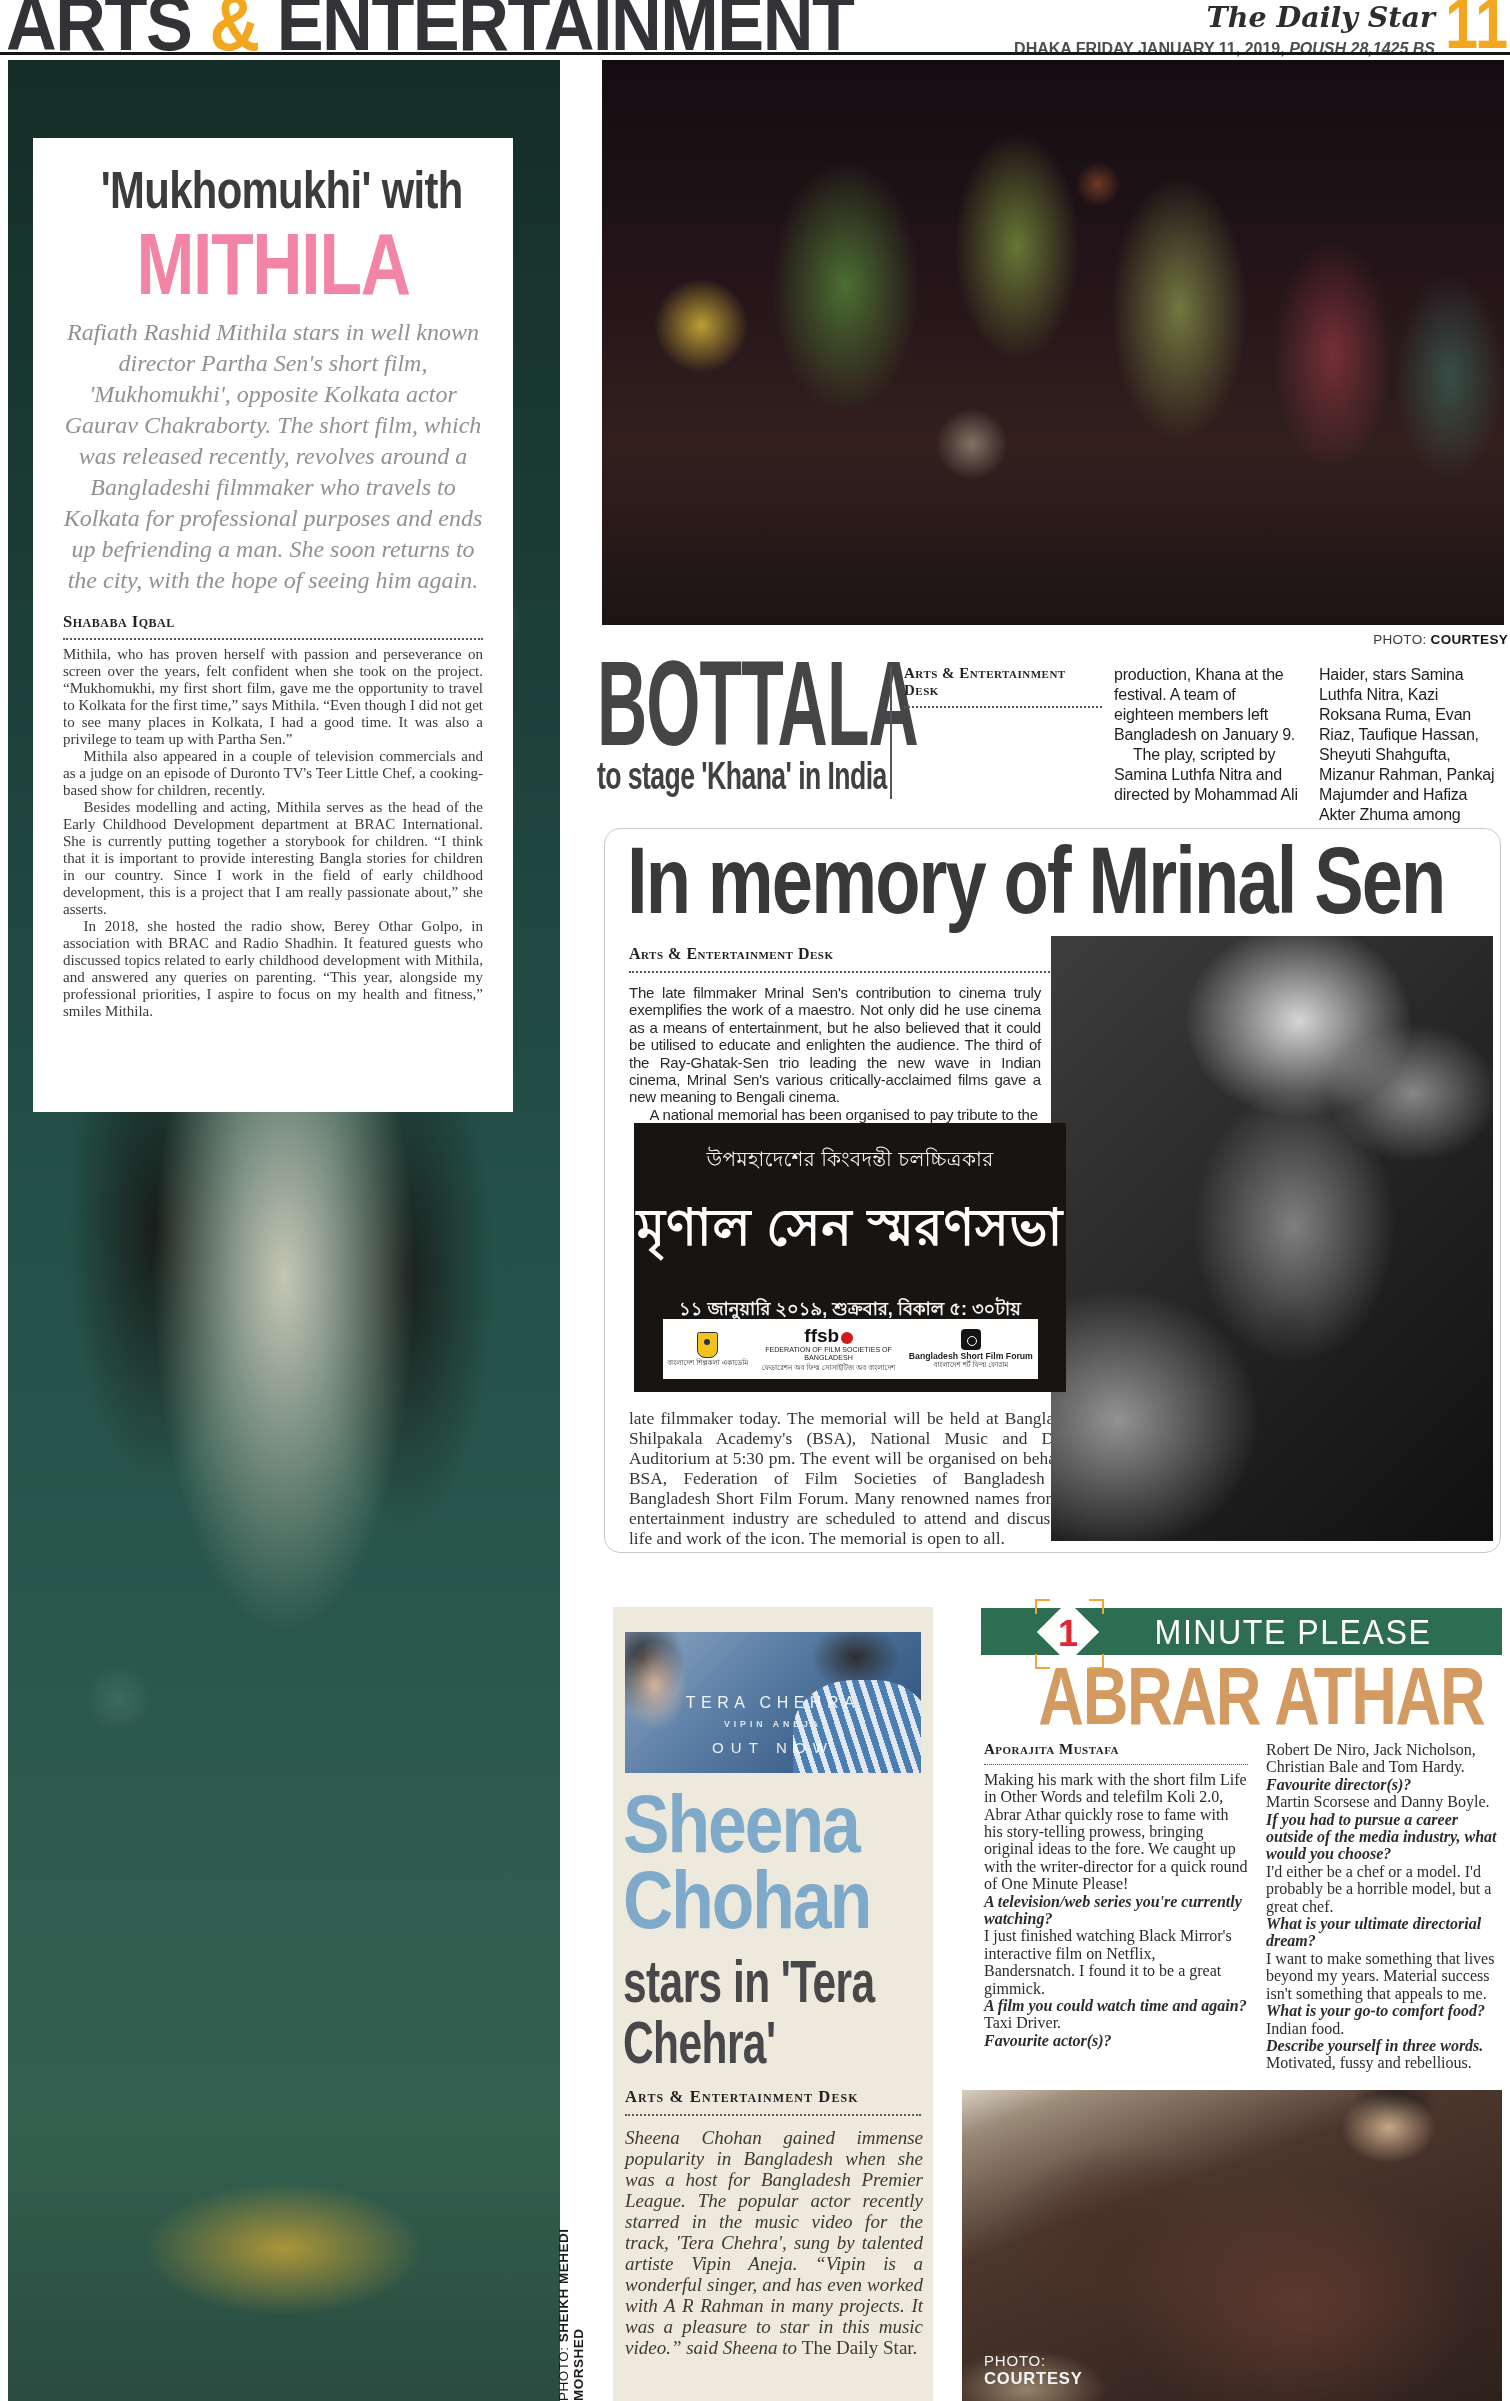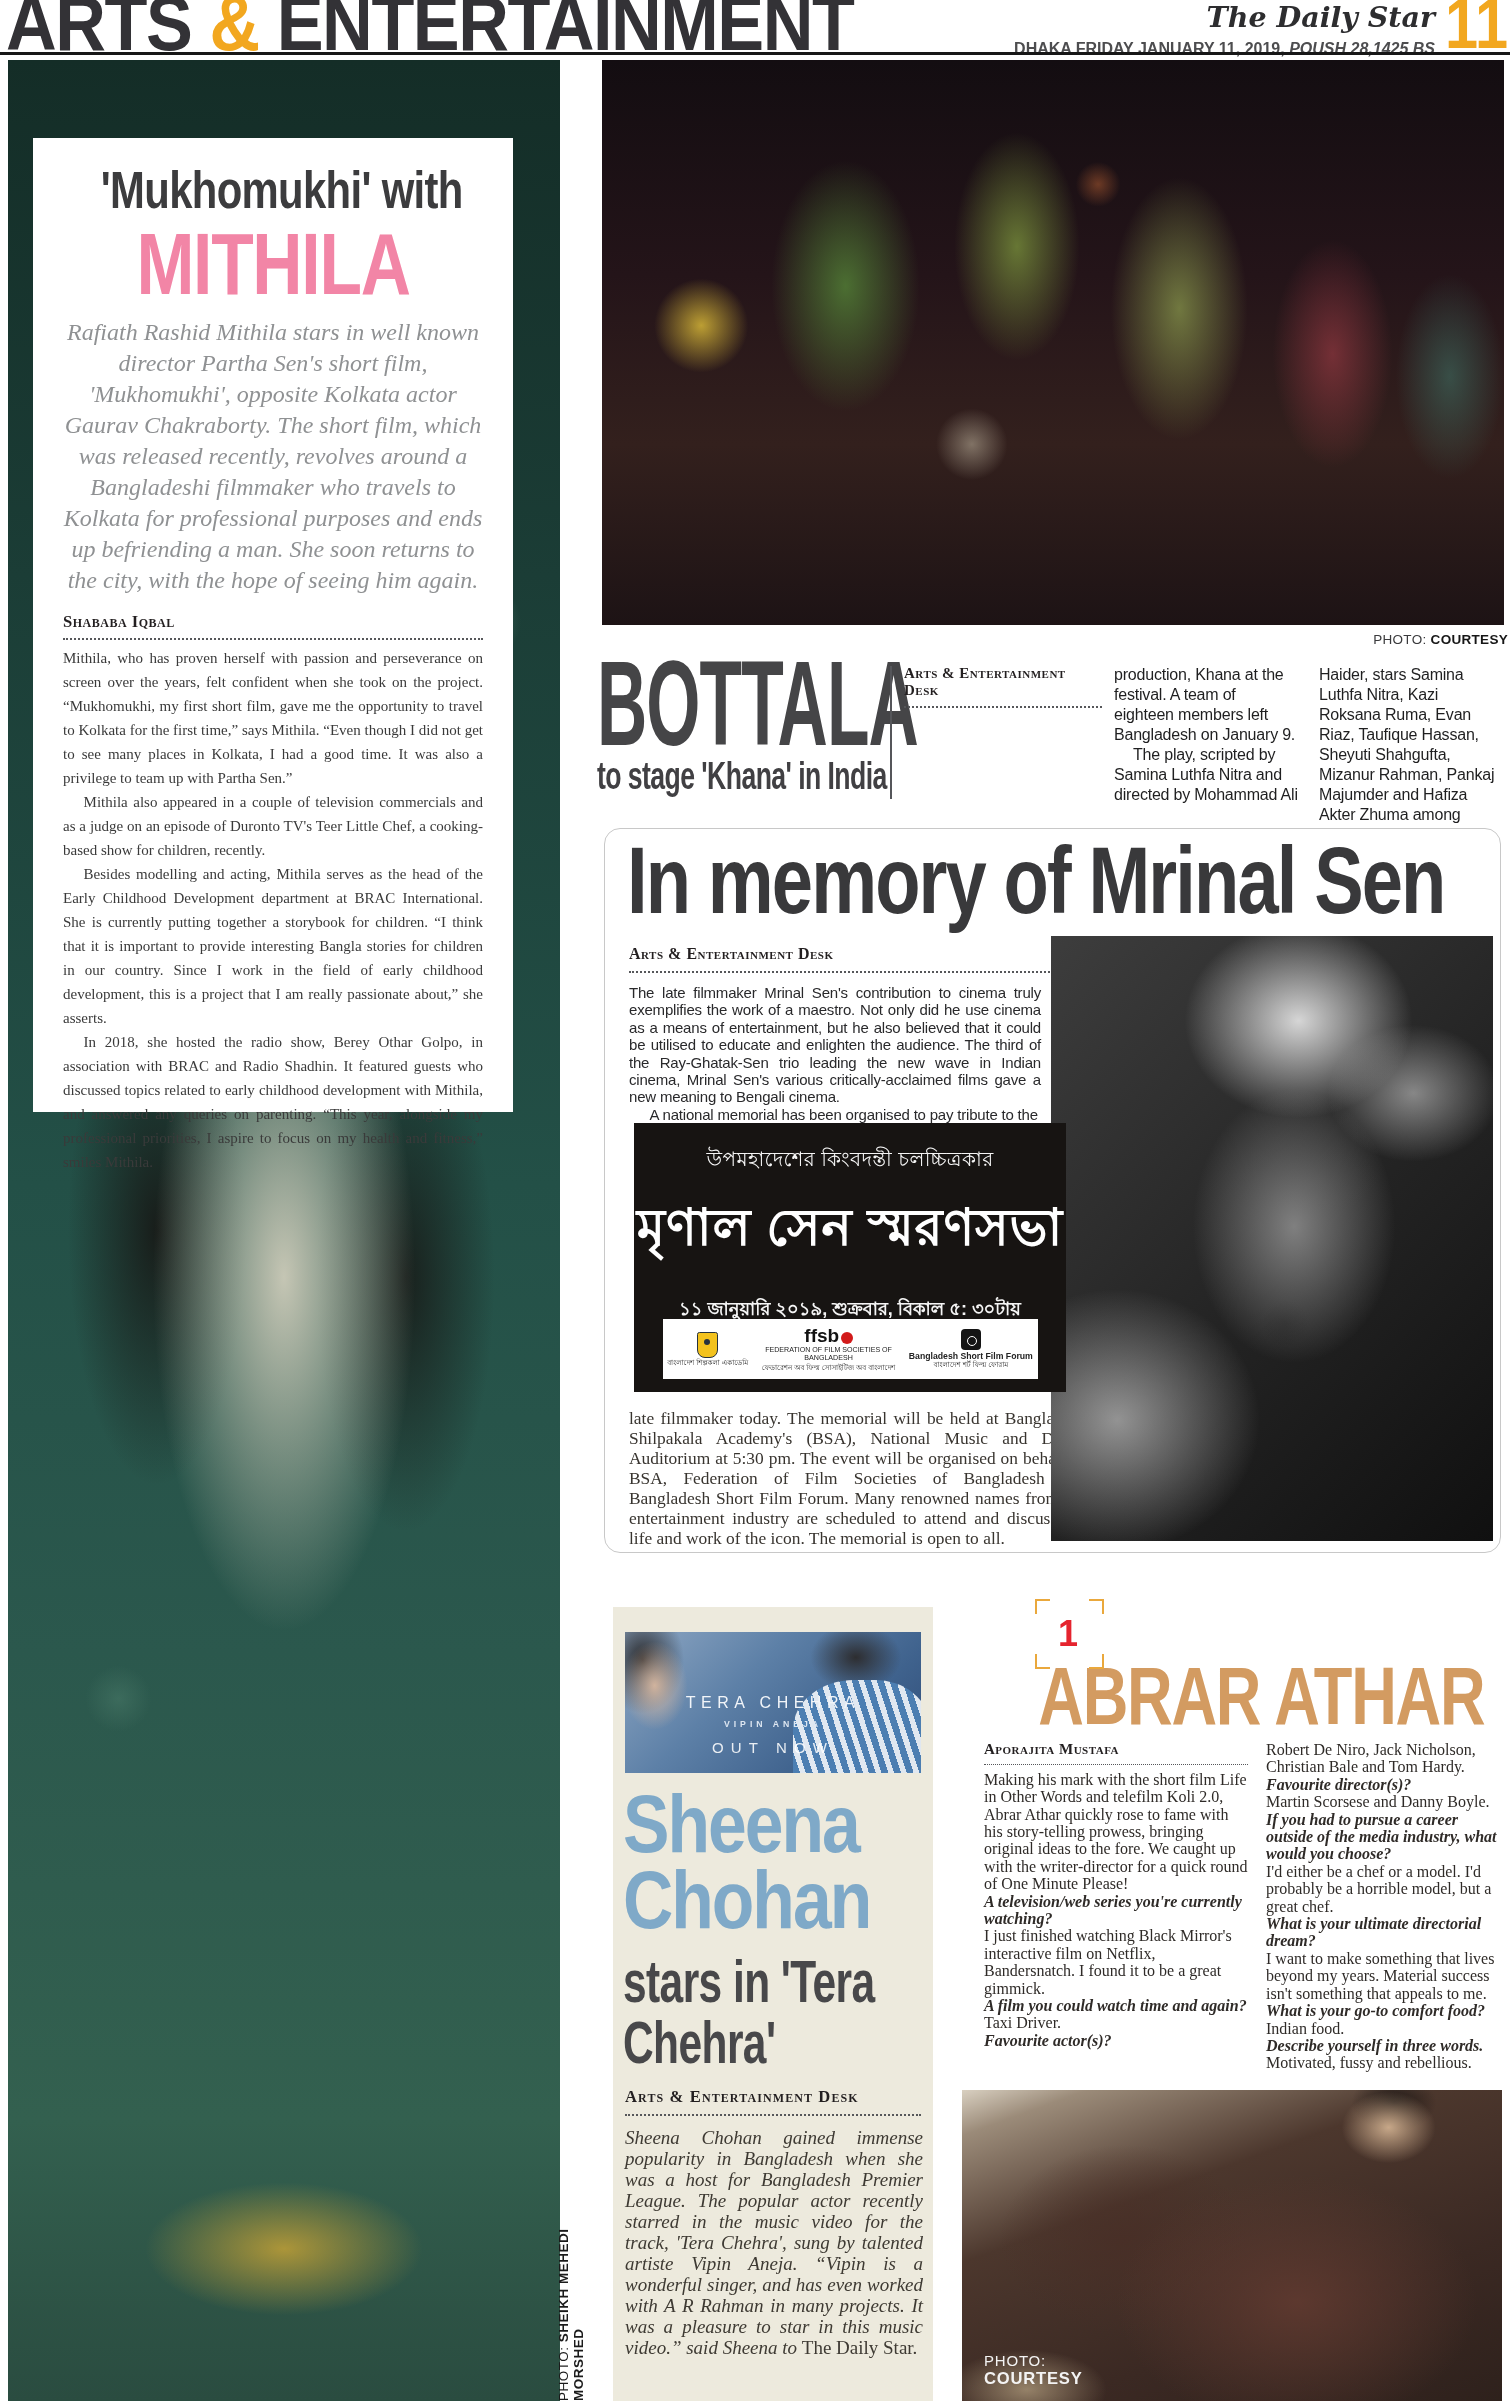--- a/index.html
+++ b/index.html
@@ -81,21 +81,21 @@
     padding:27px 30px 0 30px;}
   .mcard-t1{font-weight:700;font-size:51px;line-height:52px;color:#3c3c3e;text-align:center;
     letter-spacing:-0.8px;transform:scaleX(.82);transform-origin:50% 50%;white-space:nowrap;}
   .mcard-t2{font-weight:700;font-size:87px;line-height:89px;color:#f285a6;text-align:center;
     letter-spacing:-1.6px;transform:scaleX(.8);transform-origin:50% 50%;white-space:nowrap;margin-top:1.6px;}
   .standfirst{margin-top:9.5px;font-family:"Liberation Serif",serif;font-style:italic;
     font-size:24px;line-height:31px;text-align:center;color:#8f9193;}
   .mcard .desk{display:block;margin-top:16px;font-size:16.6px;}
   .mcard .dots{margin-top:6.3px;}
   .mbody{margin-top:5.5px;}
-  .mbody p{margin:0;font-family:"Liberation Serif",serif;font-size:15px;line-height:24px;
+  .mbody p{margin:0;font-family:"Liberation Serif",serif;font-size:15px;line-height:17px;
     text-align:justify;color:#3a3a3a;}
   .mbody p + p{text-indent:20.6px;}
 
   
   .bot-title{left:597px;top:654px;font-weight:700;font-size:120px;line-height:98px;
     letter-spacing:-1.6px;color:#454547;transform:scaleX(.58);transform-origin:0 0;white-space:nowrap;}
   .bot-sub{left:597px;top:754px;font-weight:700;font-size:38px;line-height:44px;
     letter-spacing:-0.8px;color:#414043;transform:scaleX(.7);transform-origin:0 0;white-space:nowrap;}
   .bot-divider{left:890px;top:666px;width:2.4px;height:133px;background:#55565a;}
   .bcolwrap .desk{display:block;font-size:15px;}
@@ -287,20 +287,23 @@
     </div>
     <div class="abs sh-h1" style="top:179px;">Sheena</div>
     <div class="abs sh-h1" style="top:255px;">Chohan</div>
     <div class="abs sh-h2" style="top:344px;">stars in 'Tera</div>
     <div class="abs sh-h2" style="top:405px;">Chehra'</div>
     <span class="abs desk">Arts &amp; Entertainment Desk</span>
     <div class="abs dots sh-dots"></div>
     <div class="abs sh-body"><span class="it">Sheena Chohan gained immense popularity in Bangladesh when she was a host for Bangladesh Premier League. The popular actor recently starred in the music video for the track, 'Tera Chehra', sung by talented artiste Vipin Aneja. “Vipin is a wonderful singer, and has even worked with A R Rahman in many projects. It was a pleasure to star in this music video.” said Sheena to </span><span>The Daily Star.</span></div>
   </div>
 
+  <div class="abs omp-banner">
+    <div class="omp-banner-text">MINUTE PLEASE</div>
+  </div>
   <div class="abs omp-diamond"></div>
   <div class="abs omp-one">1</div>
   <div class="abs bracket bk-tl"></div>
   <div class="abs bracket bk-tr"></div>
   <div class="abs bracket bk-bl"></div>
   <div class="abs bracket bk-br"></div>
   <div class="abs omp-head">ABRAR ATHAR</div>
 
   <div class="abs omp-col" style="left:984px;top:1741px;width:264px;">
     <span class="desk">Aporajita Mustafa</span>

